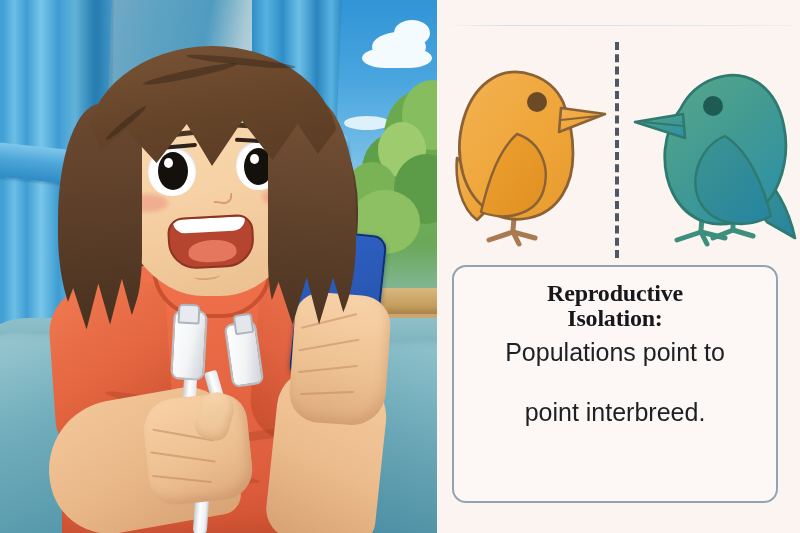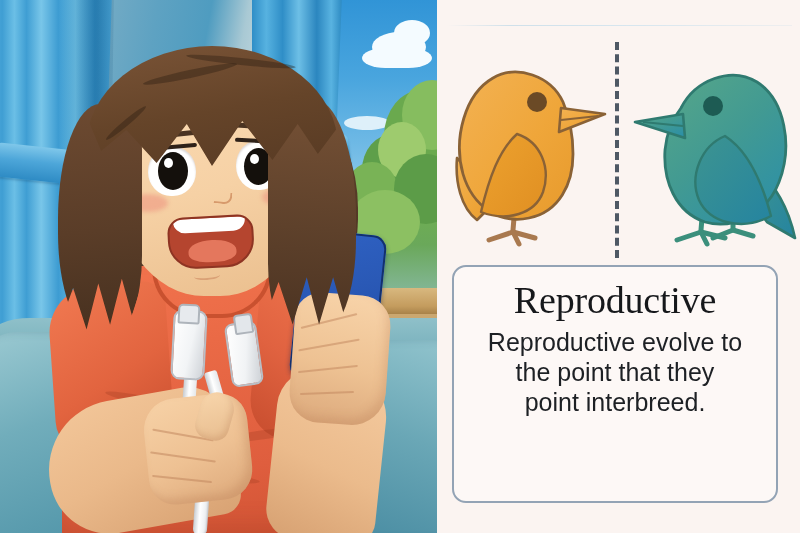--- a/index.html
+++ b/index.html
@@ -504,22 +504,22 @@
     width: 326px; height: 238px;
     background: #fdf8f6;
     border: 2px solid #93a3b5;
     border-radius: 14px;
     box-sizing: border-box;
     padding: 14px 12px 10px;
     text-align: center;
   }
   .card-heading {
     font-family: "Liberation Serif", serif;
-    font-weight: normal;
-    font-size: 38px;
+    font-weight: bold;
+    font-size: 24px;
     line-height: 1.04;
     color: #16181b;
     letter-spacing: -0.2px;
     margin: 0 0 6px 0;
   }
   .card-body {
     font-family: "Liberation Sans", sans-serif;
     font-size: 25px;
     line-height: 1.2;
     color: #1d2024;
@@ -719,22 +719,23 @@
 
         <circle cx="84" cy="54" r="10" fill="#1d5b53"></circle>
       </svg>
     </div>
 
     <div class="divider-dashed"></div>
 
     <div class="text-card">
       <div class="card-heading">
         <span>Reproductive</span><br>
+        <span>Isolation:</span>
       </div>
       <div class="card-body">
-        <span>Reproductive evolve to</span><br>
-        <span>the point that they</span><br>
+        <span>Populations point to</span><br>
+        <br>
         <span>point interbreed.</span>
       </div>
     </div>
 
   </div>
 </div>
 
 </body></html>

